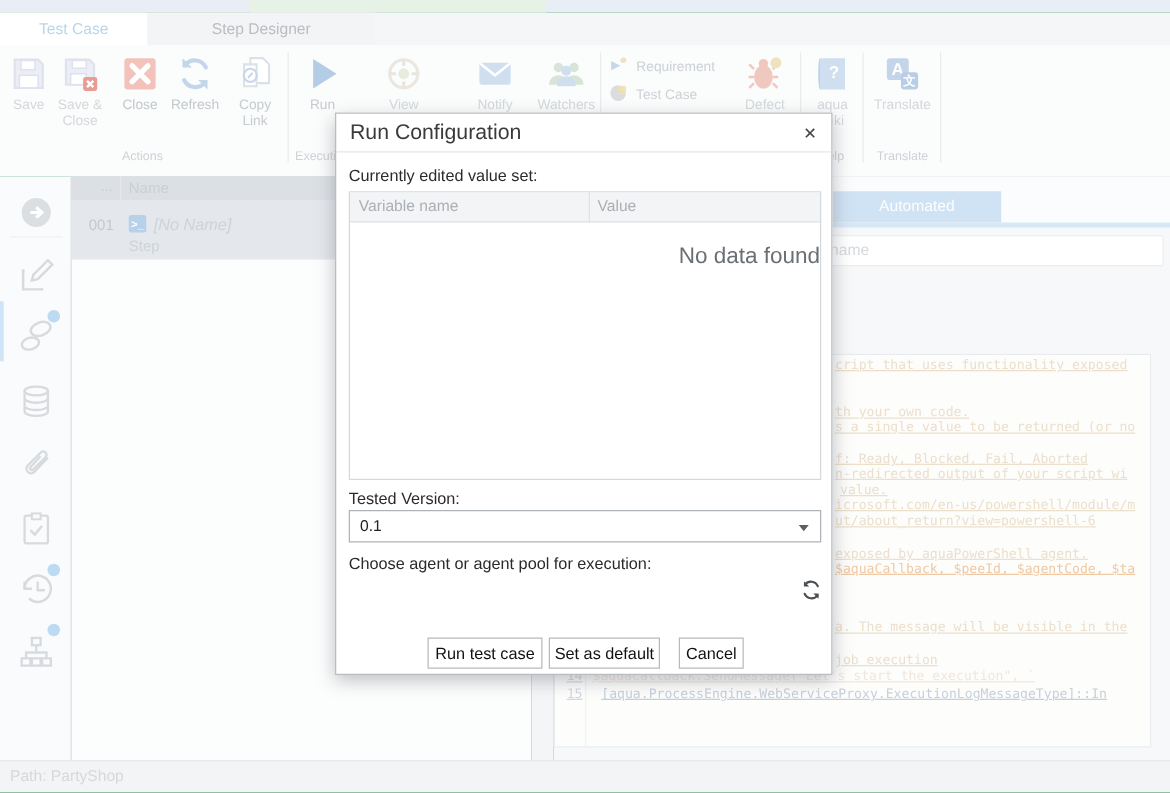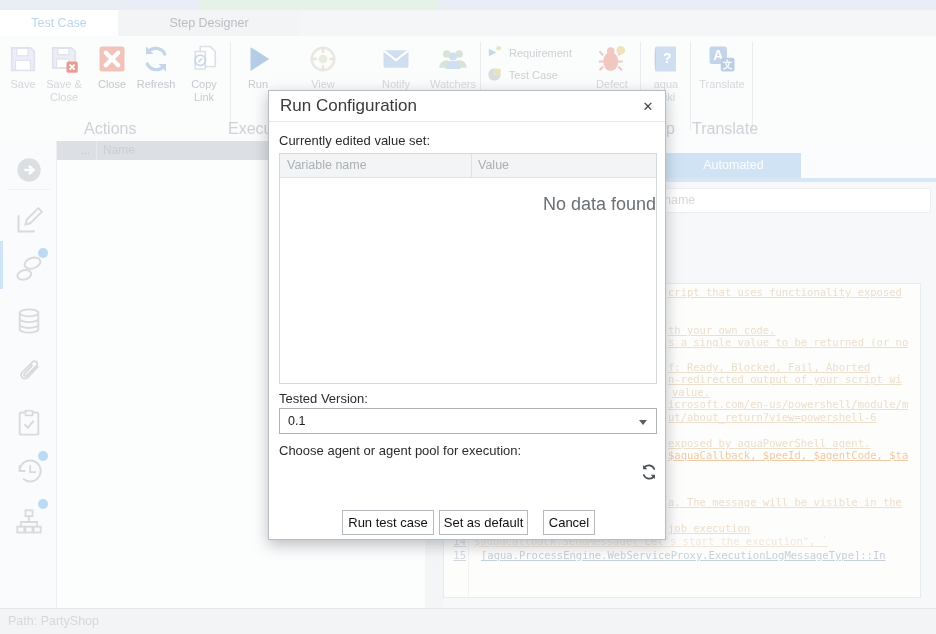--- a/index.html
+++ b/index.html
@@ -17,21 +17,21 @@
   .tab.testcase { left:0; width:118px; background:#ffffff; color:#b9d7ea; }
   .tab.stepdesigner { left:118px; width:182px; background:#f3f4f5; color:#b9bec3; }
 
   
   .toolbar { position:absolute; top:36px; left:0; width:936px; height:105px; background:#fbfcfc; }
   .tbtn { position:absolute; top:8px; width:56px; text-align:center; }
   .tbtn .ticon { display:block; margin:0 auto; }
   .tbtn .tlabel { display:block; margin-top:4px; font-size:11px; color:#c9cdd1; line-height:13px; white-space:nowrap; }
   .tbtn.disabled .tlabel { color:#d4d8dc; }
   .tsep { position:absolute; top:6px; width:1px; height:88px; background:#e9ebee; }
-  .tgroup { position:absolute; top:84px; font-size:16px; color:#ced2d6; text-align:left; white-space:nowrap; }
+  .tgroup { position:absolute; top:84px; font-size:10px; color:#ced2d6; text-align:center; white-space:nowrap; }
   .minirow { position:absolute; left:487px; width:100px; height:17px; font-size:11px; color:#ccd1d5; white-space:nowrap; }
   .minirow svg { vertical-align:-3px; margin-right:4px; }
 
   
   .sidebar { position:absolute; top:141px; left:0; width:57px; height:467px; background:#fafbfc; border-right:1px solid #eceef0; }
   .sicon { position:absolute; left:15px; width:28px; height:28px; }
   .sdivider { position:absolute; left:8px; top:48px; width:42px; height:1px; background:#eff1f2; }
   .sdot { position:absolute; left:38px; width:10px; height:10px; border-radius:50%; background:#bcdaf2; }
   .sselbar { position:absolute; left:0; top:100px; width:3px; height:48px; background:#cfe4f7; }
 
@@ -294,20 +294,26 @@
         <rect x="16" y="16" width="6" height="5" fill="none" stroke="#d8dbde" stroke-width="1.6"></rect>
         <path d="M12 7v5M5 16v-4h14v4" fill="none" stroke="#d8dbde" stroke-width="1.6"></path>
       </svg>
   </div>
 
   <div class="grid">
     <div class="grid-header">
       <div class="c1">...</div>
       <div class="c2">Name</div>
     </div>
+    <div class="grid-row">
+      <div class="num">001</div>
+      <div class="psicon">&gt;_</div>
+      <div class="rname">[No Name]</div>
+      <div class="rtype">Step</div>
+    </div>
   </div>
   <div class="grid-gap"></div>
 
   <div class="rightpanel">
     <div class="rp-tabstrip">
       <div class="rp-tab">Automated</div>
       <div class="rp-underline"></div>
     </div>
     <div class="rp-input"></div>
     <div class="rp-placeholder">name</div>

